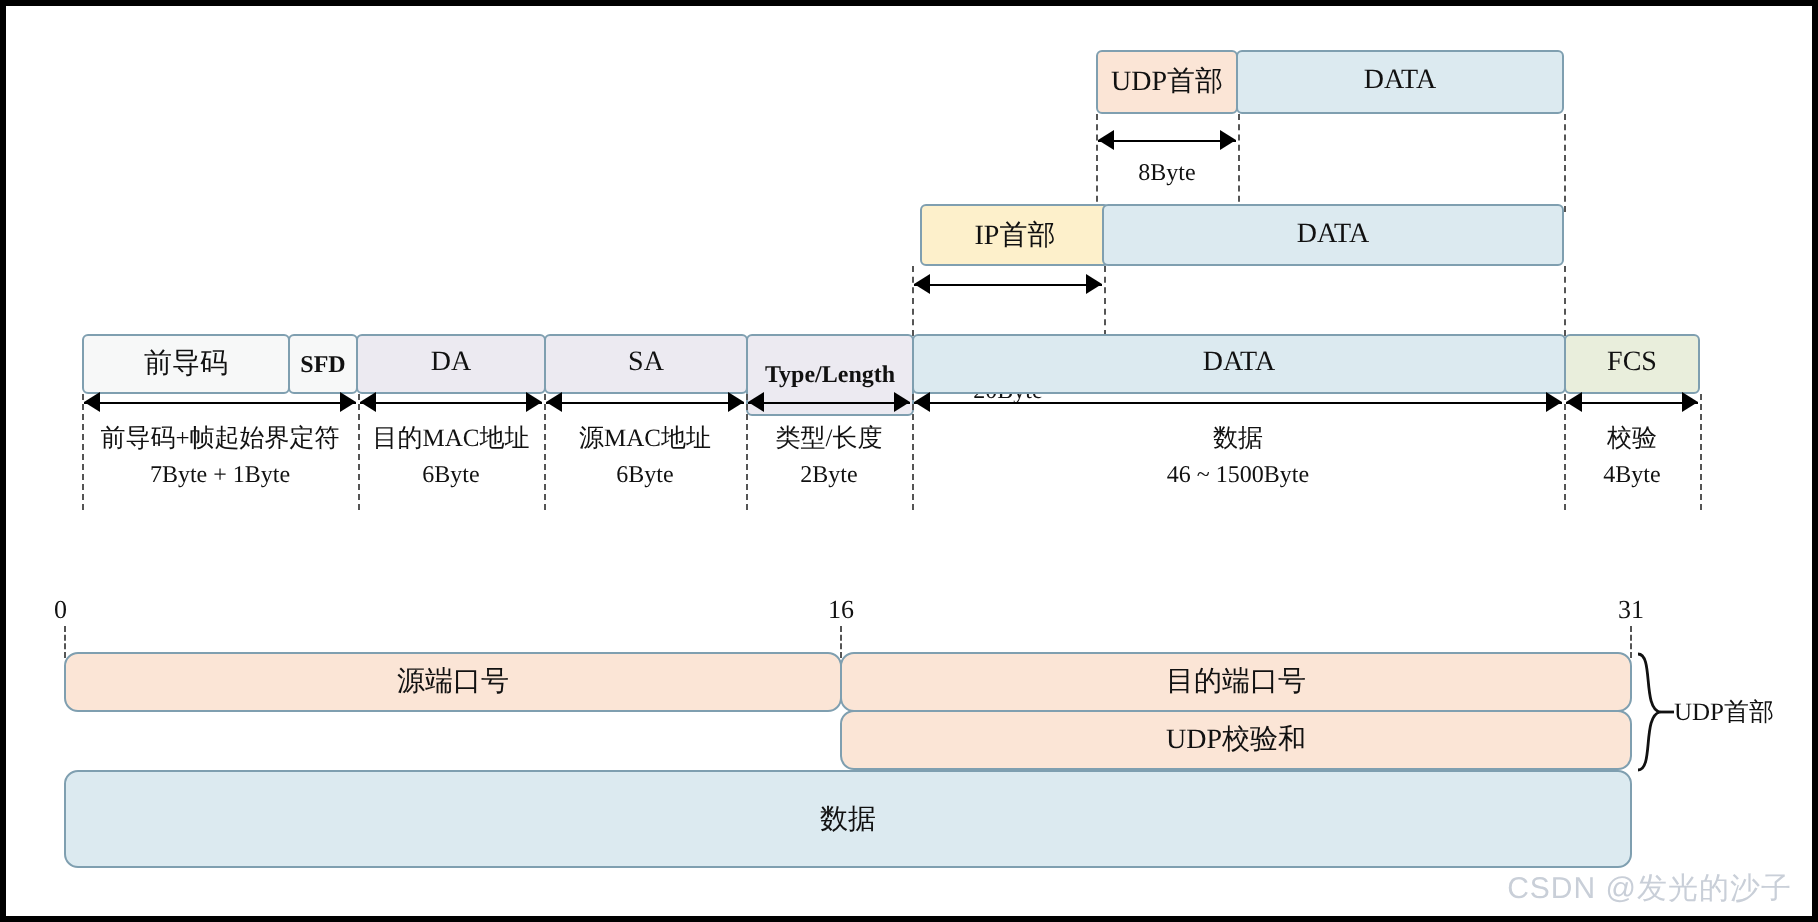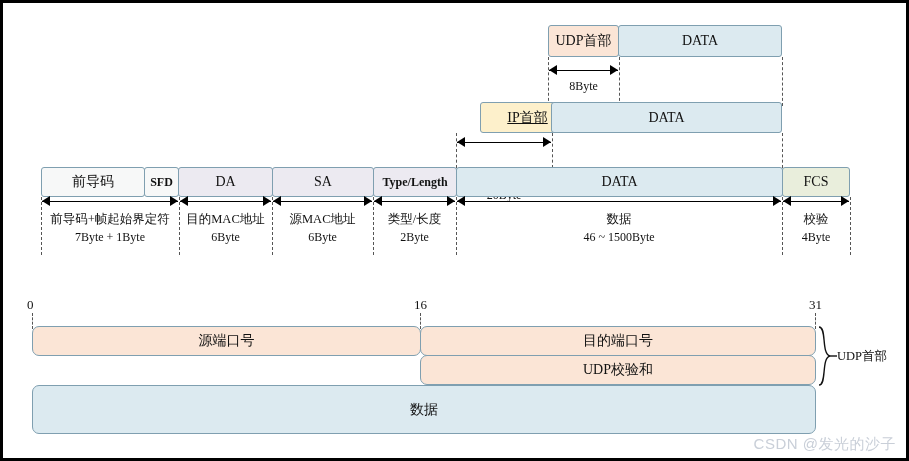--- a/index.html
+++ b/index.html
@@ -61,39 +61,39 @@
   <div class="vdash" style="left:616px;top:54px;height:49px;"></div>
   <div class="vdash" style="left:779px;top:54px;height:49px;"></div>
 
   <div class="dimwrap" style="left:546px;top:62px;width:69px;">
     <div class="dimline"></div>
       <div class="ahL"></div>
       <div class="ahR"></div>
   </div>
   <div class="lbl lblmono" style="left:546px;top:75px;width:69px;">8Byte</div>
 
-  <div class="cell cream" style="left:477px;top:99px;width:95px;height:31px;text-decoration:underline;">IP首部</div>
+  <div class="cell cream" style="left:457px;top:99px;width:95px;height:31px;">IP首部</div>
   <div class="cell blue" style="left:548px;top:99px;width:231px;height:31px;">DATA</div>
 
   <div class="vdash" style="left:453px;top:130px;height:35px;"></div>
   <div class="vdash" style="left:549px;top:130px;height:35px;"></div>
   <div class="vdash" style="left:779px;top:130px;height:35px;"></div>
 
   <div class="dimwrap" style="left:454px;top:134px;width:94px;">
     <div class="dimline"></div>
       <div class="ahL"></div>
       <div class="ahR"></div>
   </div>
   <div class="lbl lblmono" style="left:454px;top:146px;width:94px;margin-top:38px;">20Byte</div>
 
   <div class="cell white" style="left:38px;top:164px;width:104px;height:30px;">前导码</div>
   <div class="cell white sm" style="left:141px;top:164px;width:35px;height:30px;">SFD</div>
   <div class="cell lav" style="left:175px;top:164px;width:95px;height:30px;">DA</div>
   <div class="cell lav" style="left:269px;top:164px;width:102px;height:30px;">SA</div>
-  <div class="cell lav sm" style="left:370px;top:164px;width:84px;height:30px;">Type/Length</div>
+  <div class="cell lav sm" style="left:370px;top:164px;width:84px;height:41px;">Type/Length</div>
   <div class="cell blue" style="left:453px;top:164px;width:327px;height:30px;">DATA</div>
   <div class="cell green" style="left:779px;top:164px;width:68px;height:30px;">FCS</div>
 
   <div class="vdash" style="left:38px;top:194px;height:58px;"></div>
   <div class="vdash" style="left:176px;top:194px;height:58px;"></div>
   <div class="vdash" style="left:269px;top:194px;height:58px;"></div>
   <div class="vdash" style="left:370px;top:194px;height:58px;"></div>
   <div class="vdash" style="left:453px;top:194px;height:58px;"></div>
   <div class="vdash" style="left:779px;top:194px;height:58px;"></div>
   <div class="vdash" style="left:847px;top:194px;height:58px;"></div>

